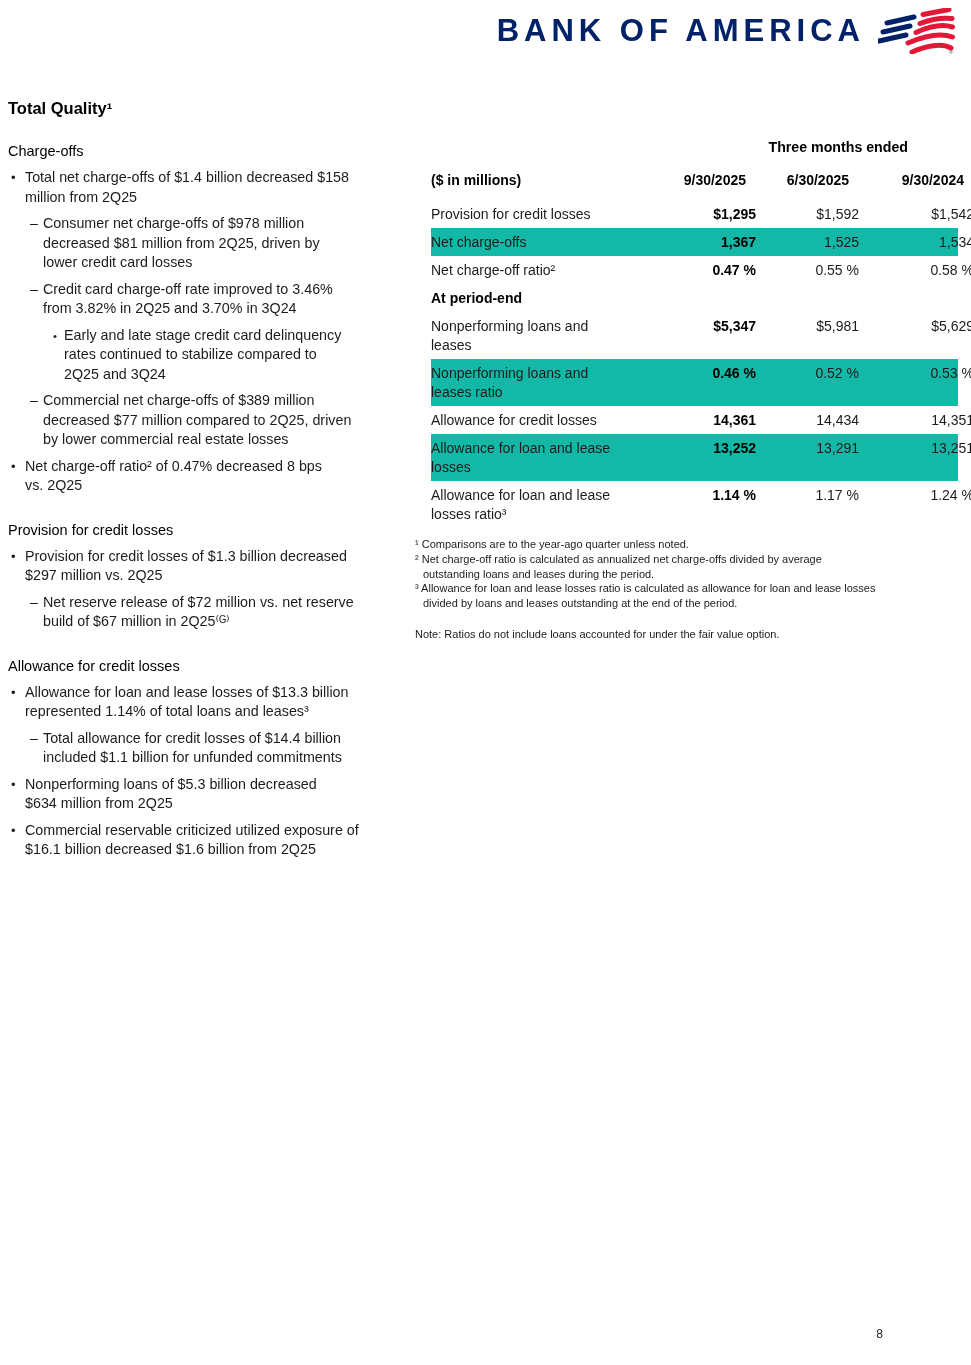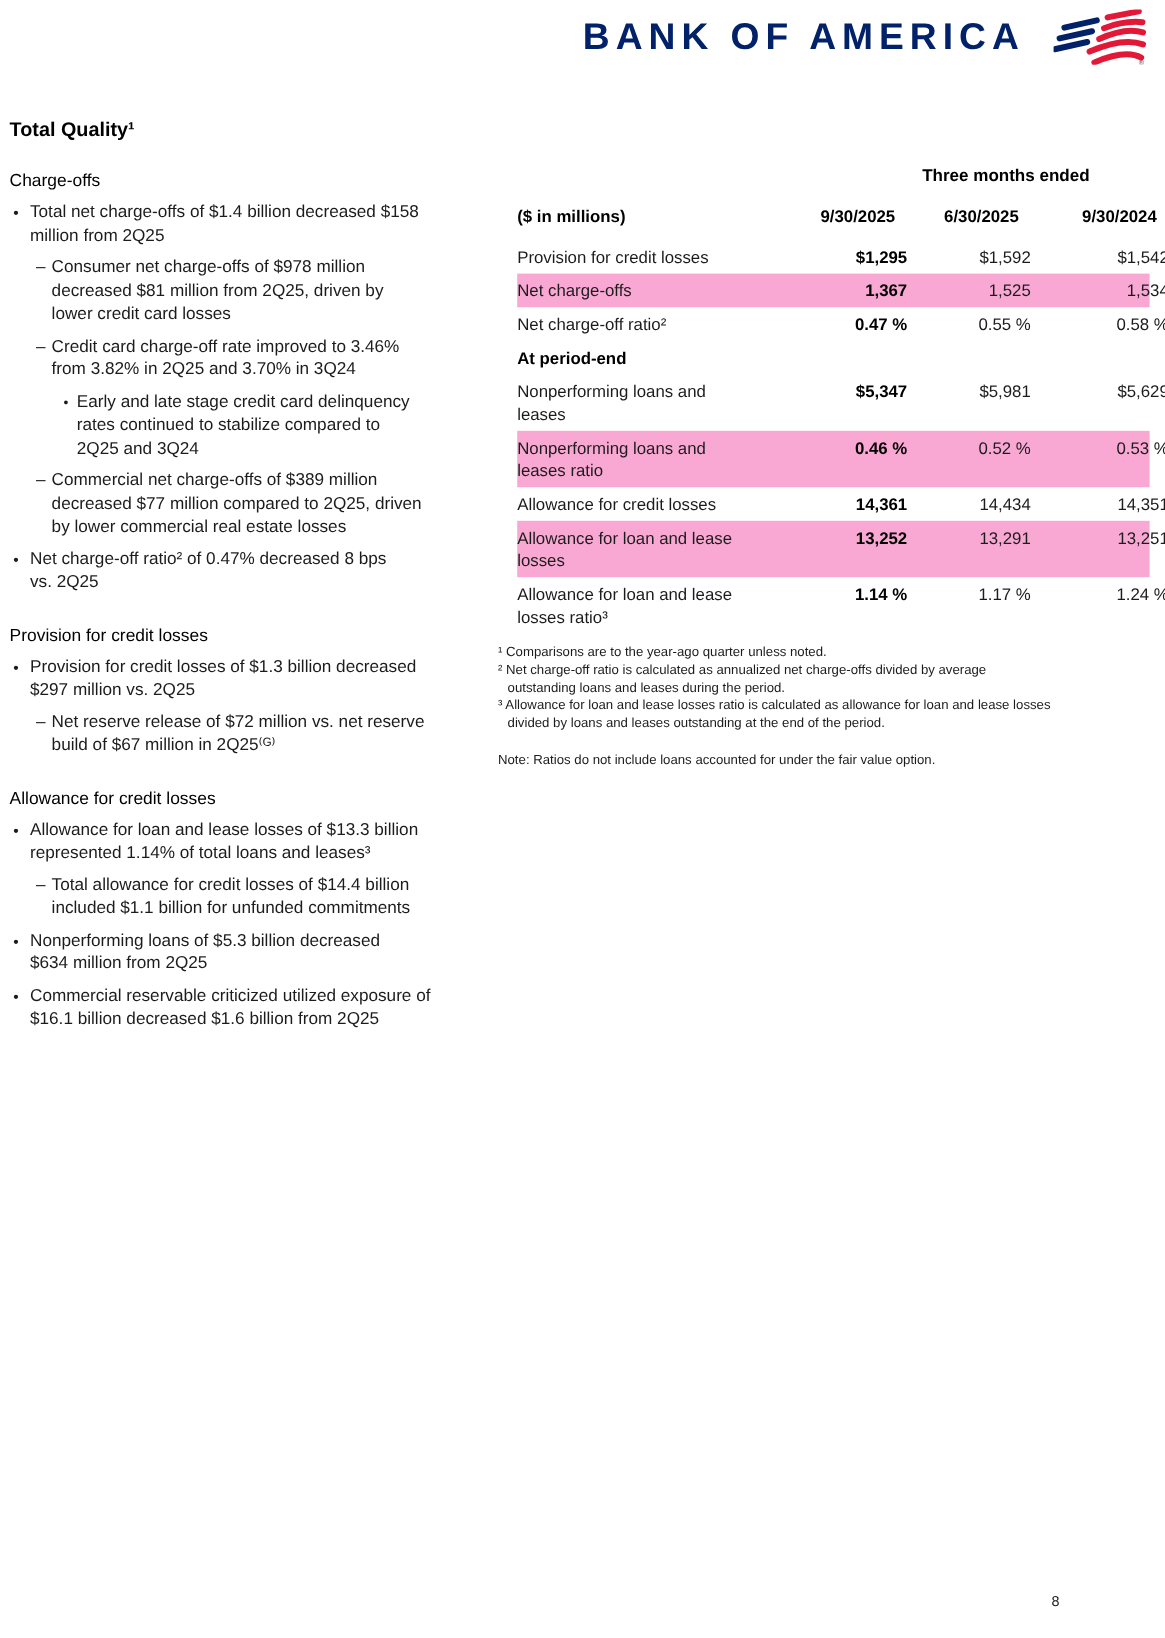--- a/index.html
+++ b/index.html
@@ -8,21 +8,21 @@
     width:971px;height:1365px;
     background:#ffffff;
     font-family:"Liberation Sans","DejaVu Sans",sans-serif;
     color:#1c1c1c;
     overflow:hidden;
   }
 
   
   .logo{
     position:absolute;top:8px;right:16px;
-    display:flex;align-items:center;gap:24px;
+    display:flex;align-items:center;gap:13px;
   }
   .logo-text{
     font-weight:700;
     font-size:31px;
     letter-spacing:5px;
     color:#012169;
     white-space:nowrap;
   }
   .flag{display:block;}
 
@@ -76,21 +76,21 @@
     align-items:start;
     font-size:14px;line-height:19px;
     padding:4.5px 0;
     margin-left:16px;
   }
   .trow.head{font-weight:700;color:#000;padding:3px 0 10px 0;}
   .trow.head .val{padding-right:10px;}
   .trow .lbl{padding-right:10px;white-space:pre-line;}
   .trow .val{text-align:right;}
   .trow .v1{font-weight:700;color:#000;}
-  .trow.shaded{background:#f9a8d4;}
+  .trow.shaded{background:#14b8a6;}
   .trow.section-row{font-weight:700;color:#000;}
 
   
   .footnotes{margin-top:9px;width:541px;}
   .fn{
     font-size:11px;line-height:14.8px;color:#1c1c1c;
     padding-left:8px;text-indent:-8px;
     white-space:pre-line;
     margin:0;
   }

